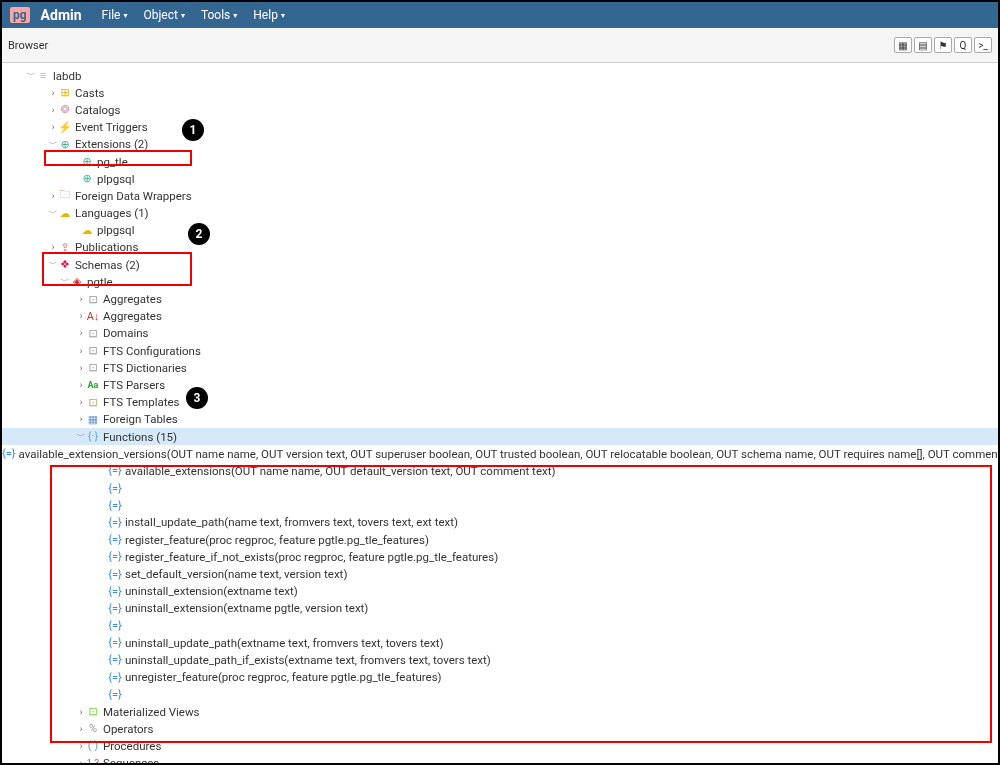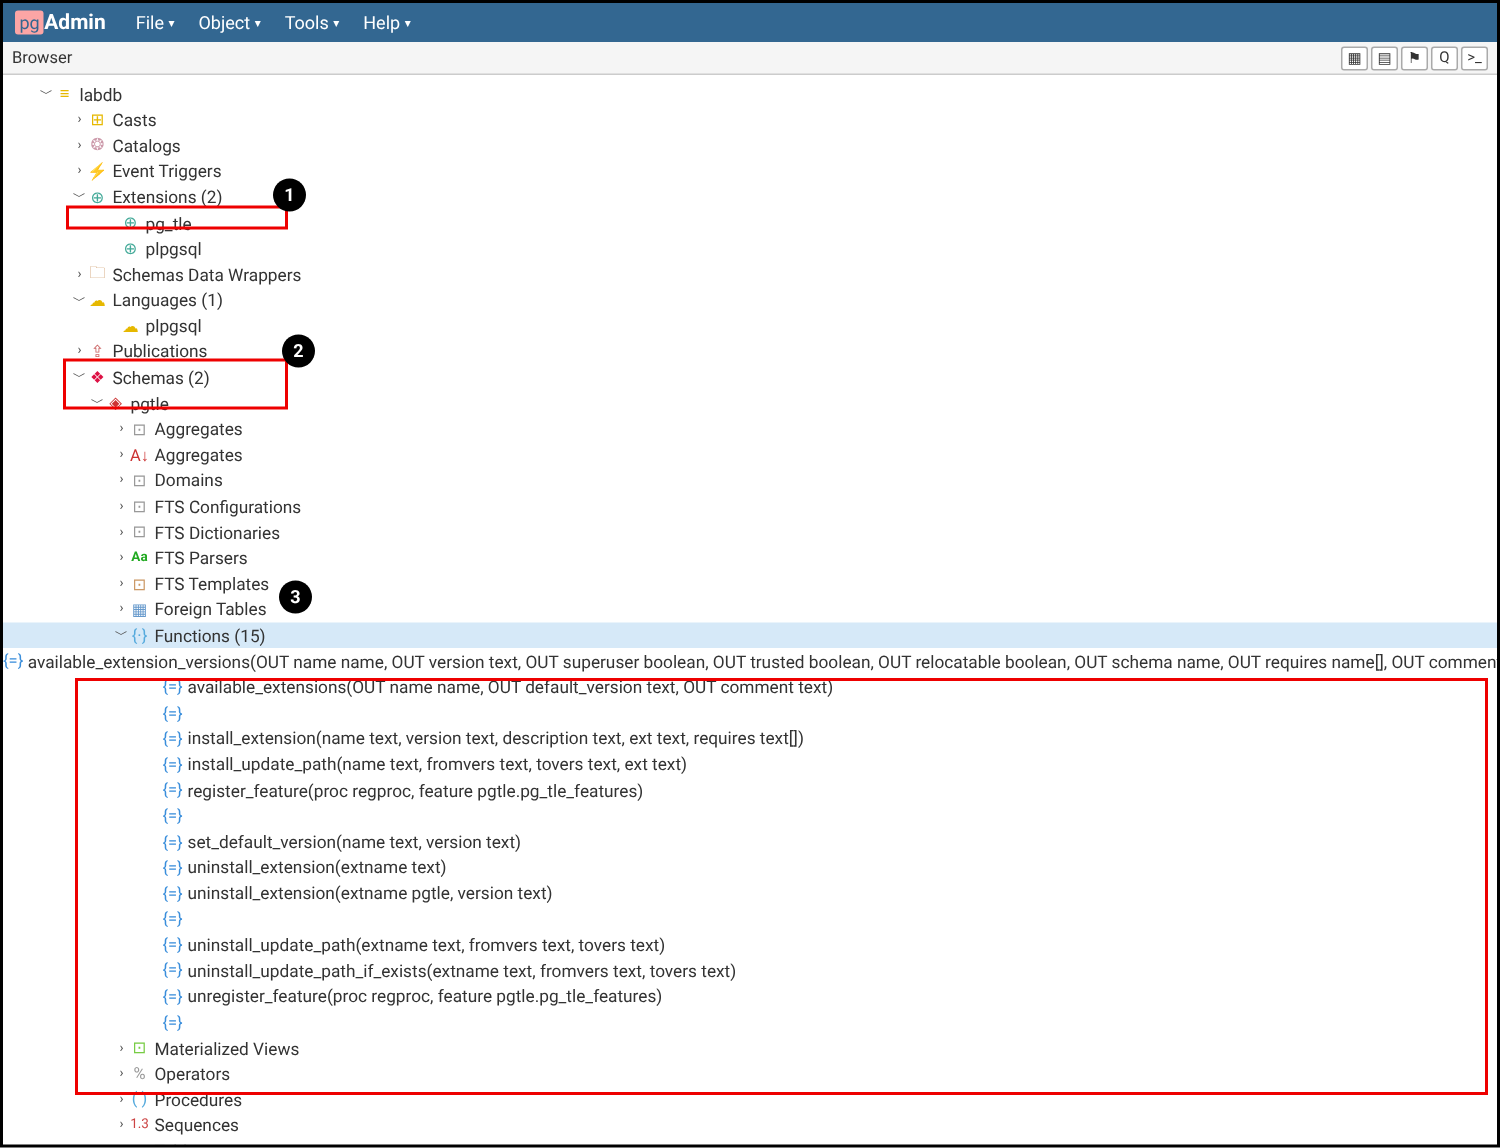--- a/index.html
+++ b/index.html
@@ -1,22 +1,22 @@
 <!DOCTYPE html>
 <html><head>
 <meta charset="utf-8">
 <style>
 * { margin:0; padding:0; box-sizing:border-box; font-family:-apple-system,BlinkMacSystemFont,"Segoe UI",Roboto,Arial,sans-serif; }
 body { width:1000px; height:765px; background:#fff; overflow:hidden; border:2px solid #000; position:relative; }
 .header { background:#336791; height:26px; display:flex; align-items:center; padding:0 8px; color:#fff; font-size:12px; }
 .logo { display:flex; align-items:center; font-weight:700; font-size:14px; margin-right:12px; }
-.logo-box { background:#fca5a5; color:#336791; padding:1px 3px; border-radius:2px; font-weight:400; margin-right:0; font-size:12px; }
+.logo-box { background:#fca5a5; color:#336791; padding:1px 3px; border-radius:2px; font-weight:700; margin-right:11px; font-size:12px; }
 .menu-item { padding:0 8px; cursor:pointer; display:flex; align-items:center; gap:3px; }
 .chev { font-size:8px; }
-.browser-bar { height:22px; background:#f5f5f5; border-bottom:1px solid #ccc; display:flex; align-items:center; padding:0 6px; font-size:11px; color:#333; }
+.browser-bar { height:35px; background:#f5f5f5; border-bottom:1px solid #ccc; display:flex; align-items:center; padding:0 6px; font-size:11px; color:#333; }
 .tool-icons { margin-left:auto; display:flex; gap:2px; }
 .tool-icons div { width:18px; height:16px; border:1px solid #aaa; border-radius:2px; display:flex; align-items:center; justify-content:center; font-size:10px; cursor:pointer; background:#fff; }
 .tree-container { height:calc(765px - 52px); width:100%; position:relative; font-size:11.5px; color:#333; overflow:hidden; padding-top:4px;}
 .tree-row { display:flex; align-items:center; height:17.2px; white-space:nowrap; cursor:pointer; }
 .tree-row.selected { background:#d6e9f8; }
 .caret { width:10px; display:inline-flex; justify-content:center; font-size:9px; color:#555; }
 .icon { width:14px; display:inline-flex; justify-content:center; margin-right:3px; font-size:11px; }
 .db-icon { color:#e6b800; }
 .ext-icon { color:#4a9; }
 .schema-icon { color:#d14; }
@@ -111,21 +111,21 @@
   <div class="tree-row">
       <span class="indent" style="width:68px"></span>
       <span class="caret"></span>
       <span class="icon ext-icon">⊕</span>
       <span>plpgsql</span>
     </div>
   <div class="tree-row">
       <span class="indent" style="width:46px"></span>
       <span class="caret">›</span>
       <span class="icon" style="color:#c96">🗀</span>
-      <span>Schemas Data Wrappers</span>
+      <span>Foreign Data Wrappers</span>
     </div>
   <div class="tree-row">
       <span class="indent" style="width:46px"></span>
       <span class="caret">﹀</span>
       <span class="icon lang-icon">☁</span>
       <span>Languages (1)</span>
     </div>
   <div class="tree-row">
       <span class="indent" style="width:68px"></span>
       <span class="caret"></span>
@@ -222,38 +222,38 @@
       </div>
       <div class="tree-row">
         <span class="indent" style="width:96px"></span>
         <span class="caret"></span>
         <span class="icon fn-icon">{=}</span>
       </div>
       <div class="tree-row">
         <span class="indent" style="width:96px"></span>
         <span class="caret"></span>
         <span class="icon fn-icon">{=}</span>
-        <span class="fn-text">install_extension(name text, version text, description text, ext text, requires text[])</span>
       </div>
       <div class="tree-row">
         <span class="indent" style="width:96px"></span>
         <span class="caret"></span>
         <span class="icon fn-icon">{=}</span>
         <span class="fn-text">install_update_path(name text, fromvers text, tovers text, ext text)</span>
       </div>
       <div class="tree-row">
         <span class="indent" style="width:96px"></span>
         <span class="caret"></span>
         <span class="icon fn-icon">{=}</span>
         <span class="fn-text">register_feature(proc regproc, feature pgtle.pg_tle_features)</span>
       </div>
       <div class="tree-row">
         <span class="indent" style="width:96px"></span>
         <span class="caret"></span>
         <span class="icon fn-icon">{=}</span>
+        <span class="fn-text">register_feature_if_not_exists(proc regproc, feature pgtle.pg_tle_features)</span>
       </div>
       <div class="tree-row">
         <span class="indent" style="width:96px"></span>
         <span class="caret"></span>
         <span class="icon fn-icon">{=}</span>
         <span class="fn-text">set_default_version(name text, version text)</span>
       </div>
       <div class="tree-row">
         <span class="indent" style="width:96px"></span>
         <span class="caret"></span>

